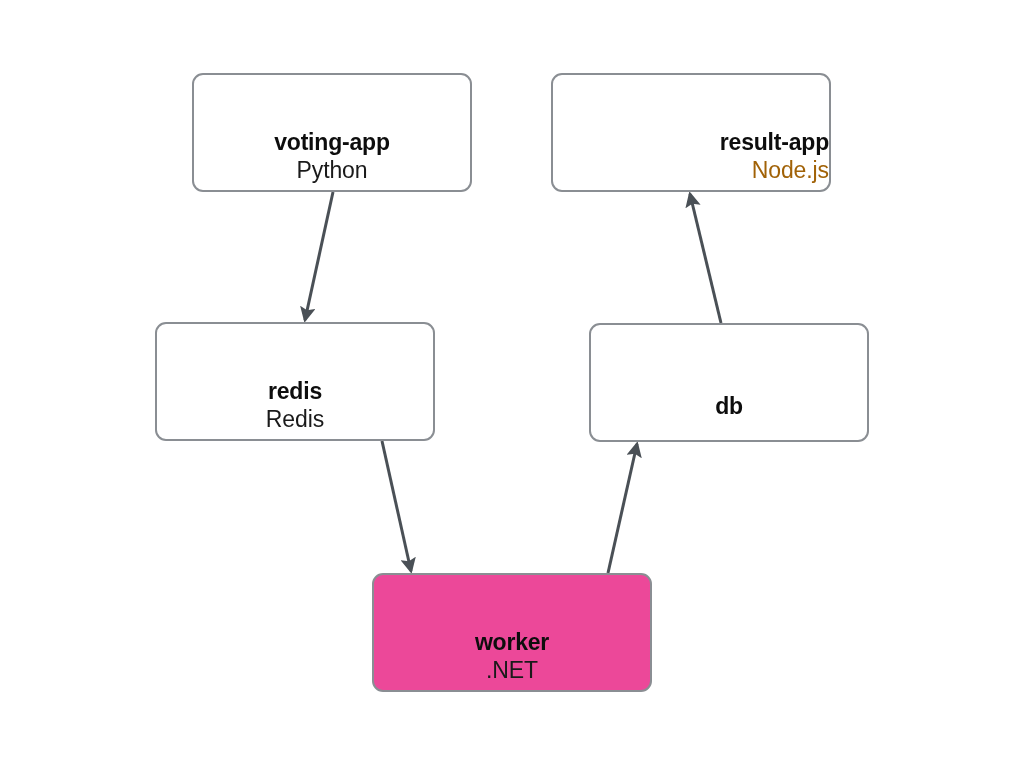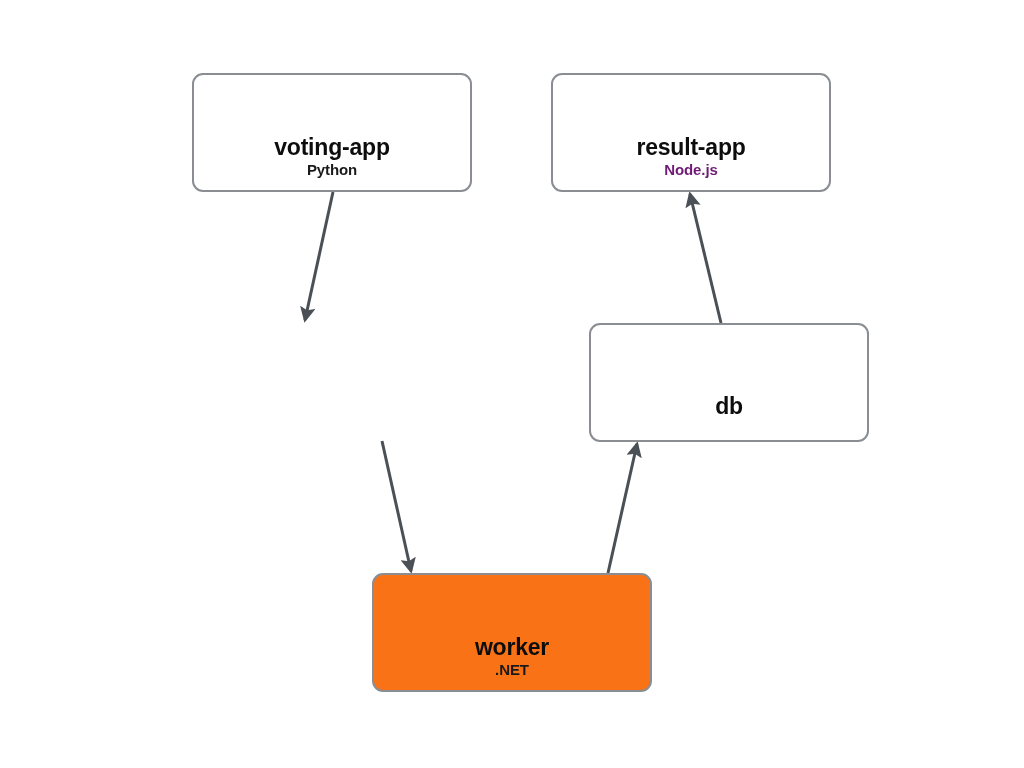--- a/index.html
+++ b/index.html
@@ -42,28 +42,28 @@
   }
   .node-title {
     font-size: 23px;
     font-weight: bold;
     color: #0d0d0d;
     line-height: 1.22;
     letter-spacing: -0.2px;
     margin-top: 47px;
   }
   .node-subtitle {
-    font-size: 15px;
-    font-weight: bold;
+    font-size: 23px;
+    font-weight: normal;
     color: #1a1a1a;
     line-height: 1.22;
     letter-spacing: -0.1px;
   }
   #node-voting-app { left: 192px; top: 73px; }
-  #node-result-app { left: 551px; top: 73px; }
+  #node-result-app { left: 551px; top: 73px; align-items: flex-end; }
   #node-redis      { left: 155px; top: 322px; }
   #node-db         { left: 589px; top: 323px; justify-content: center; }
   #node-worker     { left: 372px; top: 573px; }
 </style>
 </head>
 <body>
 
 <div id="canvas" style="background: rgb(255, 255, 255);">
 
   <svg id="edges" viewBox="0 0 1024 768" width="1024" height="768" xmlns="http://www.w3.org/2000/svg">
@@ -78,26 +78,30 @@
     <line class="edge-line" x1="721" y1="323" x2="690" y2="194" stroke="#4a5056" stroke-width="3" stroke-linecap="butt" marker-end="url(#arrowhead)"></line>
   </svg>
 
   <div class="node" id="node-voting-app" style="left: 192px; top: 73px; width: 280px; height: 119px; border-color: rgb(138, 142, 147); background: rgb(255, 255, 255);">
     <div class="node-title" style="color: rgb(13, 13, 13);">voting-app</div>
     <div class="node-subtitle" style="color: rgb(26, 26, 26);">Python</div>
   </div>
 
   <div class="node" id="node-result-app" style="left: 551px; top: 73px; width: 280px; height: 119px; border-color: rgb(138, 142, 147); background: rgb(255, 255, 255);">
     <div class="node-title" style="color: rgb(13, 13, 13);">result-app</div>
-    <div class="node-subtitle" style="color: #701a75;">Node.js</div>
+    <div class="node-subtitle" style="color: #a16207;">Node.js</div>
   </div>
 
+  <div class="node" id="node-redis" style="left: 155px; top: 322px; width: 280px; height: 119px; border-color: rgb(138, 142, 147); background: rgb(255, 255, 255);">
+    <div class="node-title" style="color: rgb(13, 13, 13);">redis</div>
+    <div class="node-subtitle" style="color: rgb(26, 26, 26);">Redis</div>
+  </div>
 
   <div class="node" id="node-db" style="left: 589px; top: 323px; width: 280px; height: 119px; border-color: rgb(138, 142, 147); background: rgb(255, 255, 255);">
     <div class="node-title" style="color: rgb(13, 13, 13);">db</div>
   </div>
 
-  <div class="node" id="node-worker" style="left: 372px; top: 573px; width: 280px; height: 119px; border-color: rgb(138, 142, 147); background: #f97316;">
+  <div class="node" id="node-worker" style="left: 372px; top: 573px; width: 280px; height: 119px; border-color: rgb(138, 142, 147); background: #ec4899;">
     <div class="node-title" style="color: rgb(13, 13, 13);">worker</div>
     <div class="node-subtitle" style="color: rgb(26, 26, 26);">.NET</div>
   </div>
 
 </div>
 
 </body></html>

